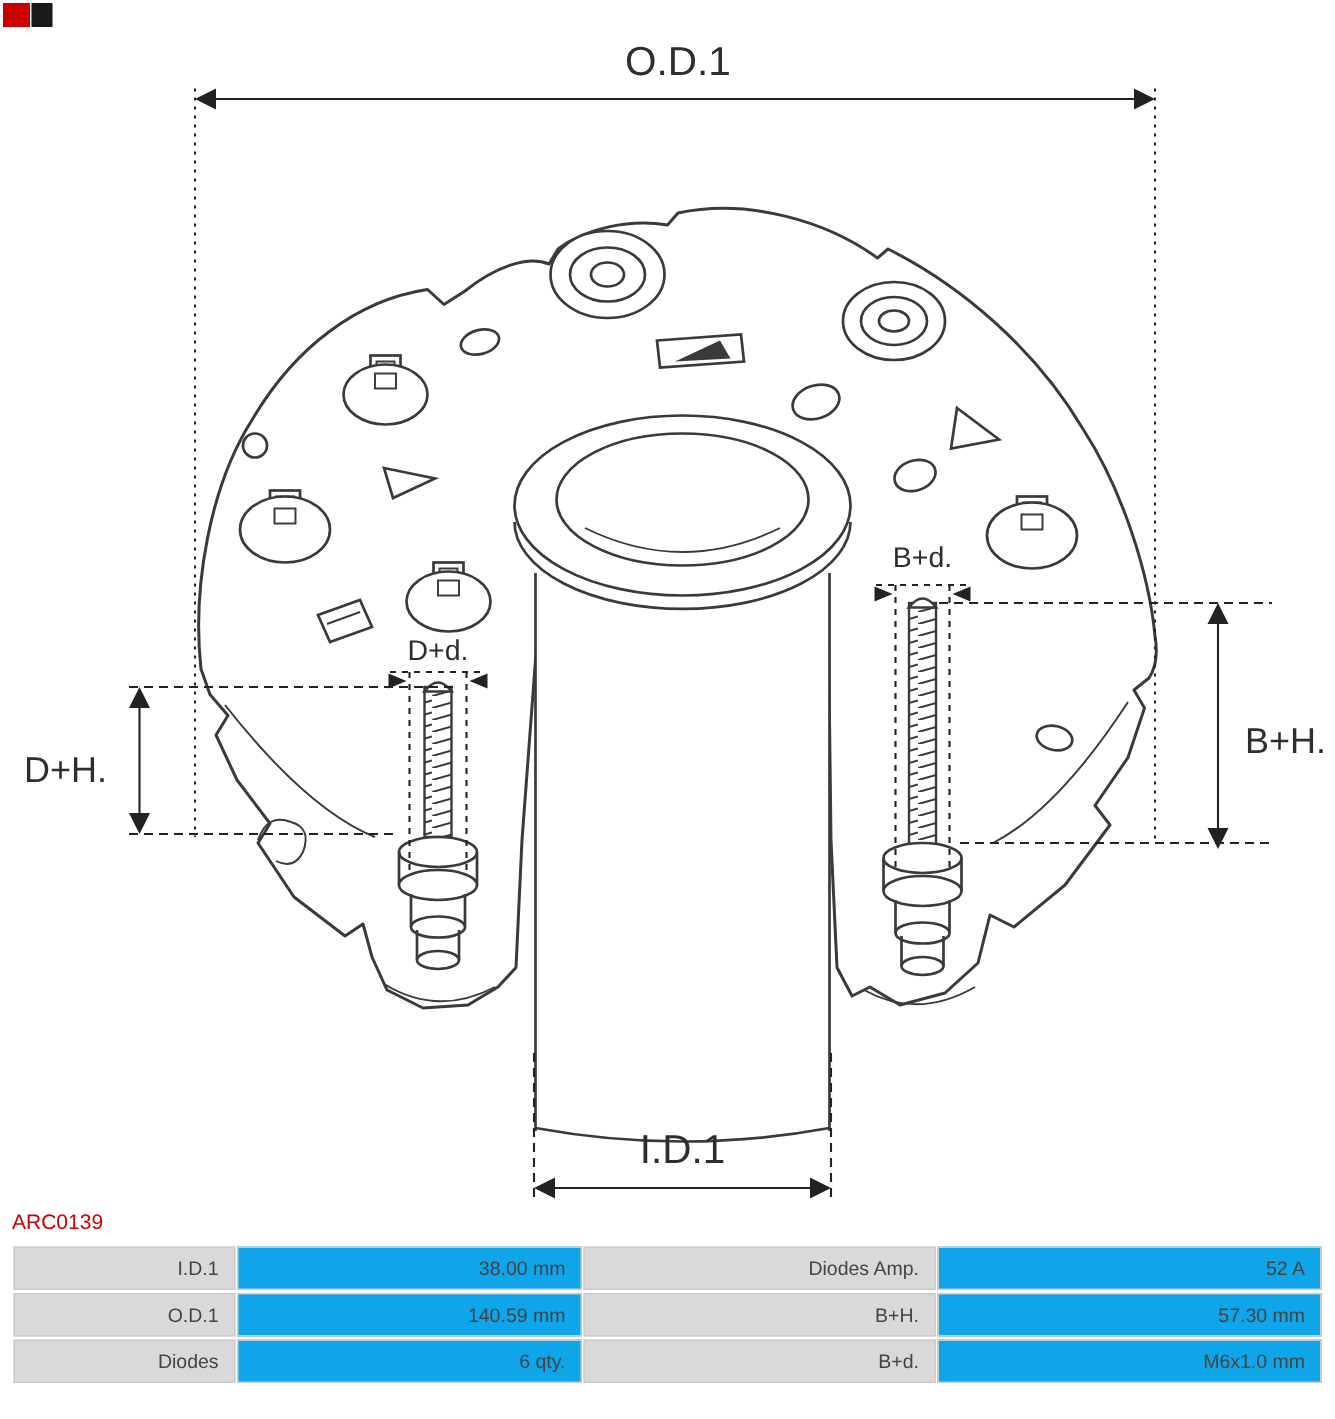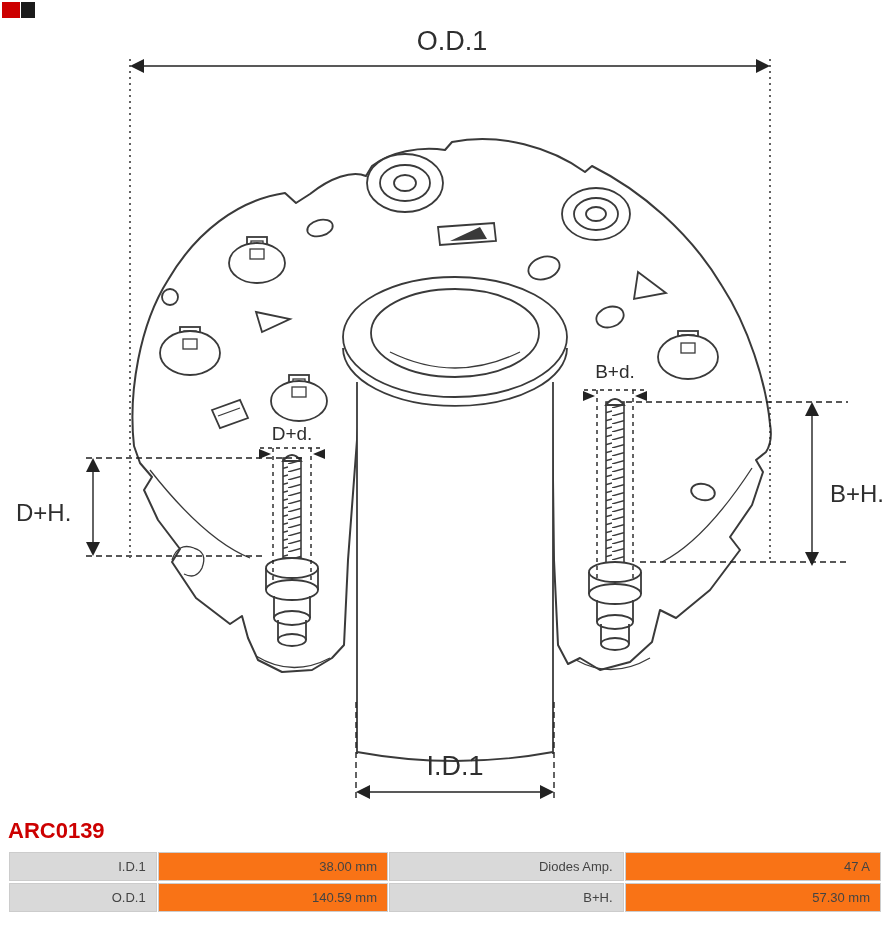--- a/index.html
+++ b/index.html
@@ -29,25 +29,25 @@
   .detail-thin{fill:none;stroke:var(--line);stroke-width:1.3;}
   .detail-fill{fill:#ffffff;stroke:var(--line);stroke-width:1.8;}
   .cover{fill:#ffffff;stroke:none;}
   .dark-fill{fill:var(--line);stroke:none;}
   .dim{stroke:var(--dim);stroke-width:1.4;fill:none;}
   .dim-dot{stroke-dasharray:2 4;}
   .dim-dash{stroke-dasharray:6 4;}
   .dim-dash-sm{stroke-dasharray:4 4;}
   .arrow{fill:var(--dim);stroke:none;}
   .spec{margin:0 8px;}
-  .part-number{color:var(--accent-red);font-size:22px;font-weight:700;margin:16px 0 6px 0;cursor:pointer;line-height:1.2;}
+  .part-number{color:var(--accent-red);font-size:14px;font-weight:400;margin:4px 0 6px 0;cursor:pointer;line-height:1.2;}
   table.spec-table{width:100%;border-collapse:separate;border-spacing:1px 2px;font-size:13px;color:var(--table-text);table-layout:fixed;}
   table.spec-table td{border:1px solid var(--table-border);height:29px;text-align:right;padding:0 10px 0 4px;overflow:hidden;white-space:nowrap;}
   td.lbl{background:var(--table-label-bg);}
-  td.val{background:#f97316;}
+  td.val{background:#0ea5e9;}
 </style>
 </head>
 <body>
 
 <div class="logo">
   <span class="logo-red"></span>
   <span class="logo-dark"></span>
 </div>
 
 <div class="diagram-wrap">
@@ -224,23 +224,29 @@
       <col style="width:17%">
         <col style="width:26.5%">
         <col style="width:27%">
         <col style="width:29.5%">
     </colgroup>
     <tbody>
       <tr>
         <td class="lbl">I.D.1</td>
         <td class="val">38.00 mm</td>
         <td class="lbl">Diodes Amp.</td>
-        <td class="val">47 A</td>
+        <td class="val">52 A</td>
       </tr>
       <tr>
         <td class="lbl">O.D.1</td>
         <td class="val">140.59 mm</td>
         <td class="lbl">B+H.</td>
         <td class="val">57.30 mm</td>
       </tr>
+      <tr>
+        <td class="lbl">Diodes</td>
+        <td class="val">6 qty.</td>
+        <td class="lbl">B+d.</td>
+        <td class="val">M6x1.0 mm</td>
+      </tr>
     </tbody>
   </table>
 </div>
 
 </body></html>

